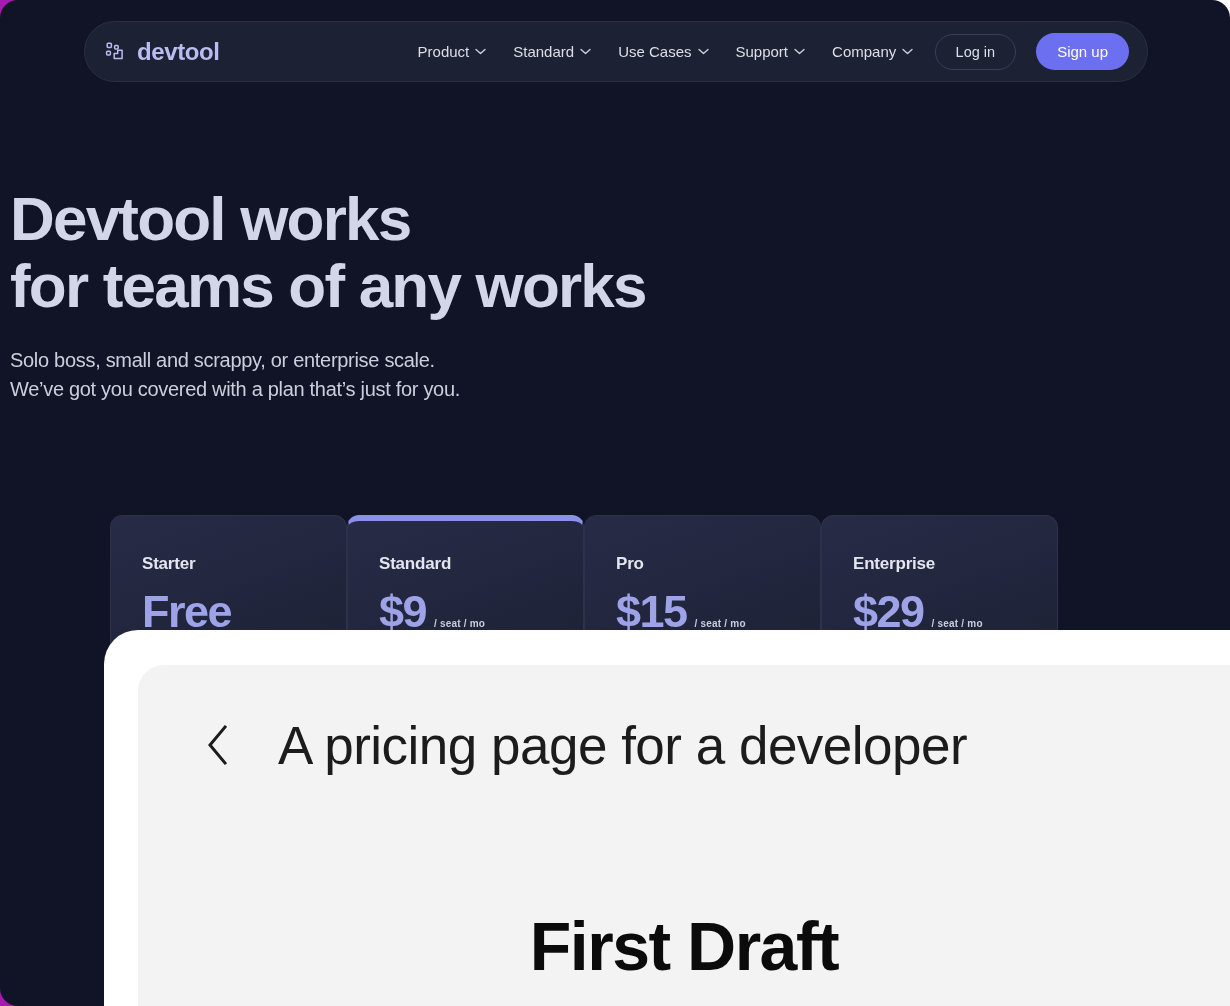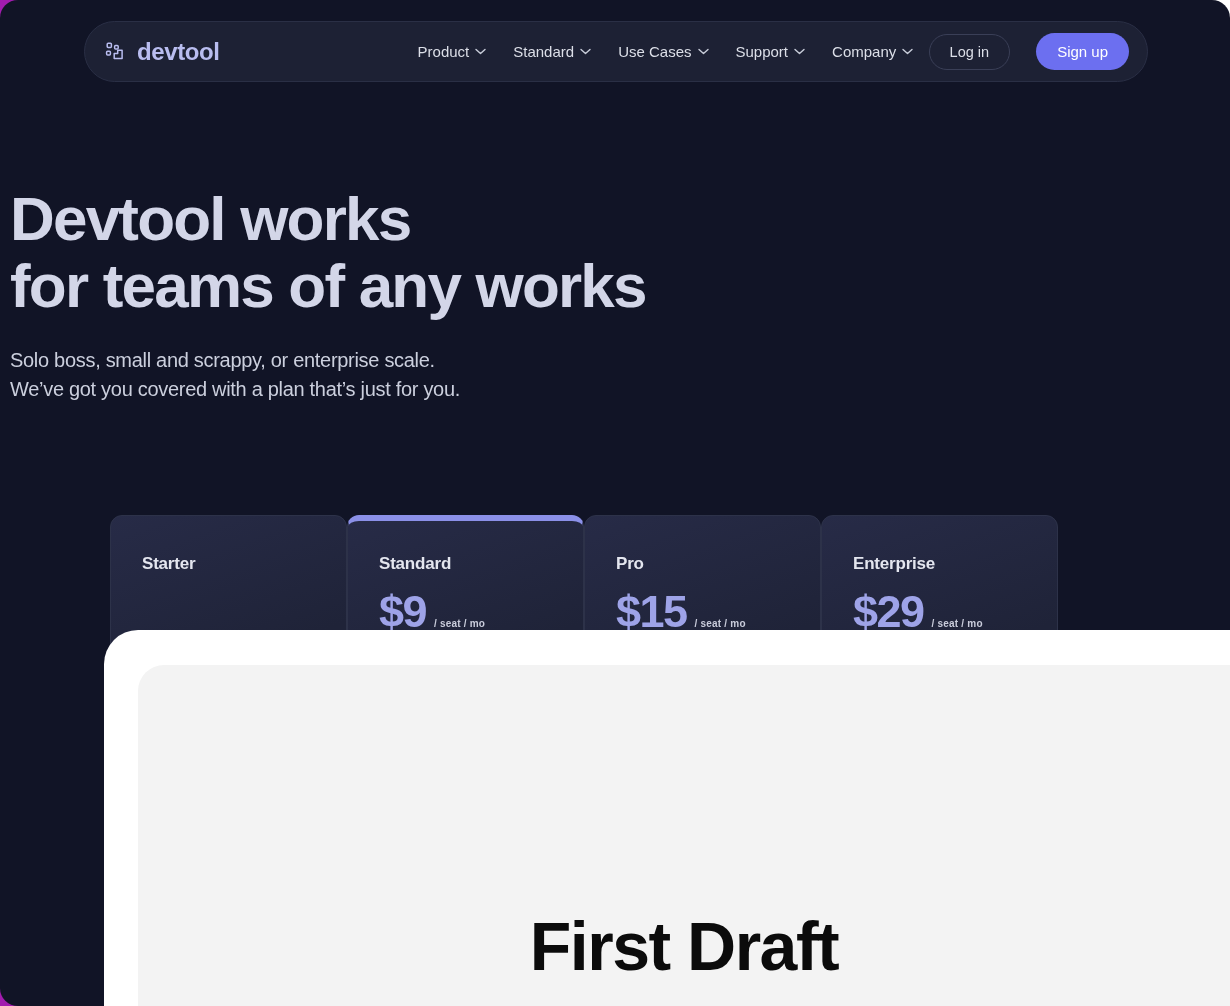--- a/index.html
+++ b/index.html
@@ -87,21 +87,21 @@
   }
   .chev {
     width: 11px;
     height: 7px;
     display: block;
   }
 
   .nav-actions {
     display: flex;
     align-items: center;
-    gap: 26px;
+    gap: 20px;
     margin-left: auto;
   }
   .btn-login {
     color: #dcdfe8;
     font-size: 14.5px;
     border: 1px solid #3a3f57;
     border-radius: 20px;
     padding: 9px 20px;
     background: transparent;
     cursor: pointer;
@@ -340,20 +340,24 @@
       <p class="hero-sub">
         <span>Solo boss, small and scrappy, or enterprise scale.</span><br>
         <span>We’ve got you covered with a plan that’s just for you.</span>
       </p>
     </div>
 
     <div class="cards">
 
       <div class="card">
         <div class="card-name">Starter</div>
+        <div class="card-price-row">
+          <span class="card-price">Free</span>
+          <span class="card-unit"></span>
+        </div>
       </div>
 
       <div class="card featured">
         <div class="card-name">Standard</div>
         <div class="card-price-row">
           <span class="card-price">$9</span>
           <span class="card-unit">/ seat / mo</span>
         </div>
       </div>
 
@@ -372,16 +376,26 @@
           <span class="card-unit">/ seat / mo</span>
         </div>
       </div>
 
     </div>
   </div>
 
   <div class="sheet"></div>
 
   <div class="doc">
+    <div class="doc-header">
+      <button class="back-btn">
+        <span>
+          <svg class="back-icon" viewBox="0 0 26 44" fill="none">
+            <path d="M20 4 L5 22 L20 40" stroke="#1c1c1c" stroke-width="3" stroke-linecap="square" stroke-linejoin="miter"></path>
+          </svg>
+        </span>
+      </button>
+      <div class="doc-title">A pricing page for a developer</div>
+    </div>
     <div class="doc-draft">First Draft</div>
   </div>
 
 </div>
 
 </body></html>

